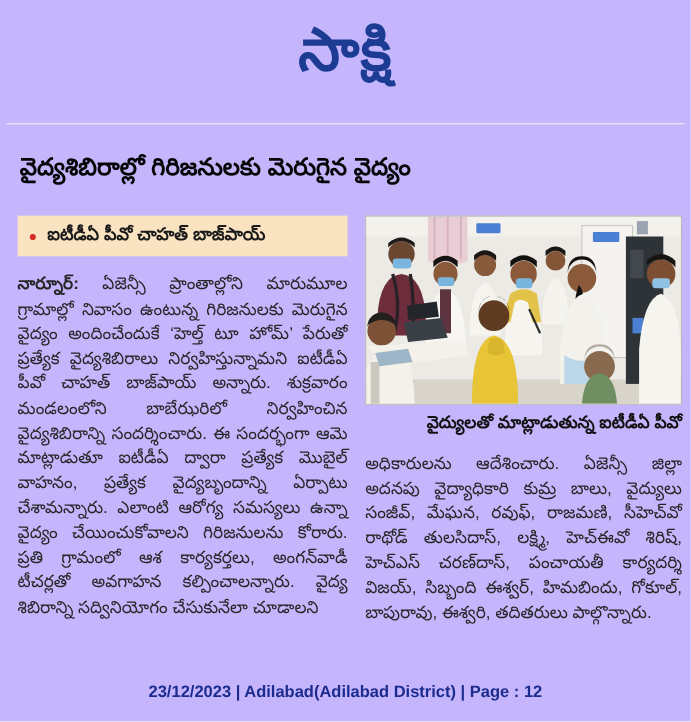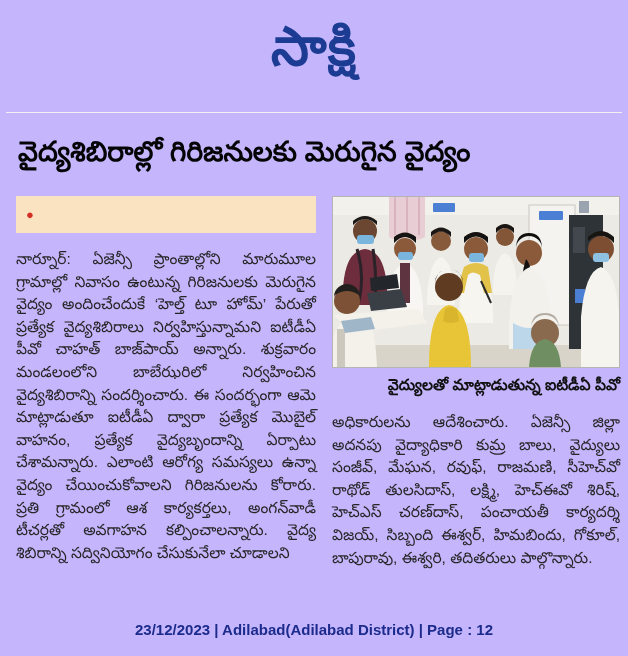--- a/index.html
+++ b/index.html
@@ -27,21 +27,21 @@
     letter-spacing: 1px;
   }
   .rule-faint {
     position: absolute;
     top: 112px; left: 6px; right: 6px;
     border-top: 1px solid #f1f1f1;
   }
   .headline {
     position: absolute;
     top: 122px; left: 18px; right: 14px;
-    font-size: 28px;
+    font-size: 22px;
     line-height: 60px;
     font-weight: 700;
     color: #050505;
     white-space: nowrap;
   }
   .content {
     position: absolute;
     top: 196px; left: 16px; right: 12px;
     display: flex;
     gap: 16px;
@@ -64,21 +64,21 @@
     margin-right: 9px;
     line-height: 1;
   }
   .body-text {
     margin-top: 15px;
     font-size: 15.5px;
     line-height: 22.6px;
     text-align: justify;
     color: #262626;
   }
-  .dateline { font-weight: 400; }
+  .dateline { font-weight: 700; }
   .photo-frame {
     width: 288px;
     height: 172px;
     border: 1px solid #b5b5b5;
     background: #eceae5;
   }
   .photo-frame svg { display: block; }
   .caption {
     margin-top: 7px;
     font-size: 15.5px;
@@ -117,20 +117,21 @@
 
   <div class="rule-faint"></div>
 
   <h1 class="headline">వైద్యశిబిరాల్లో గిరిజనులకు మెరుగైన వైద్యం</h1>
 
   <div class="content">
 
     <div class="col-left">
       <div class="kicker">
         <span class="bullet">●</span>
+        <span>ఐటీడీఏ పీవో చాహత్ బాజ్‌పాయ్</span>
       </div>
       <p class="body-text"><span class="dateline">నార్నూర్:</span><span> ఏజెన్సీ ప్రాంతాల్లోని మారుమూల గ్రామాల్లో నివాసం ఉంటున్న గిరిజనులకు మెరుగైన వైద్యం అందించేందుకే ‘హెల్త్ టూ హోమ్’ పేరుతో ప్రత్యేక వైద్యశిబిరాలు నిర్వహిస్తున్నామని ఐటీడీఏ పీవో చాహత్ బాజ్‌పాయ్ అన్నారు. శుక్రవారం మండలంలోని బాబేఝరిలో నిర్వహించిన వైద్యశిబిరాన్ని సందర్శించారు. ఈ సందర్భంగా ఆమె మాట్లాడుతూ ఐటీడీఏ ద్వారా ప్రత్యేక మొబైల్ వాహనం, ప్రత్యేక వైద్యబృందాన్ని ఏర్పాటు చేశామన్నారు. ఎలాంటి ఆరోగ్య సమస్యలు ఉన్నా వైద్యం చేయించుకోవాలని గిరిజనులను కోరారు. ప్రతి గ్రామంలో ఆశ కార్యకర్తలు, అంగన్‌వాడీ టీచర్లతో అవగాహన కల్పించాలన్నారు. వైద్య శిబిరాన్ని సద్వినియోగం చేసుకునేలా చూడాలని</span></p>
     </div>
 
     <div class="col-right">
       <div class="photo-frame">
         <svg width="286" height="170" viewBox="0 0 286 170" xmlns="http://www.w3.org/2000/svg">
 
           <rect x="0" y="0" width="286" height="170" fill="#eceae4"></rect>
           <rect x="0" y="0" width="286" height="18" fill="#f3f1ec"></rect>

